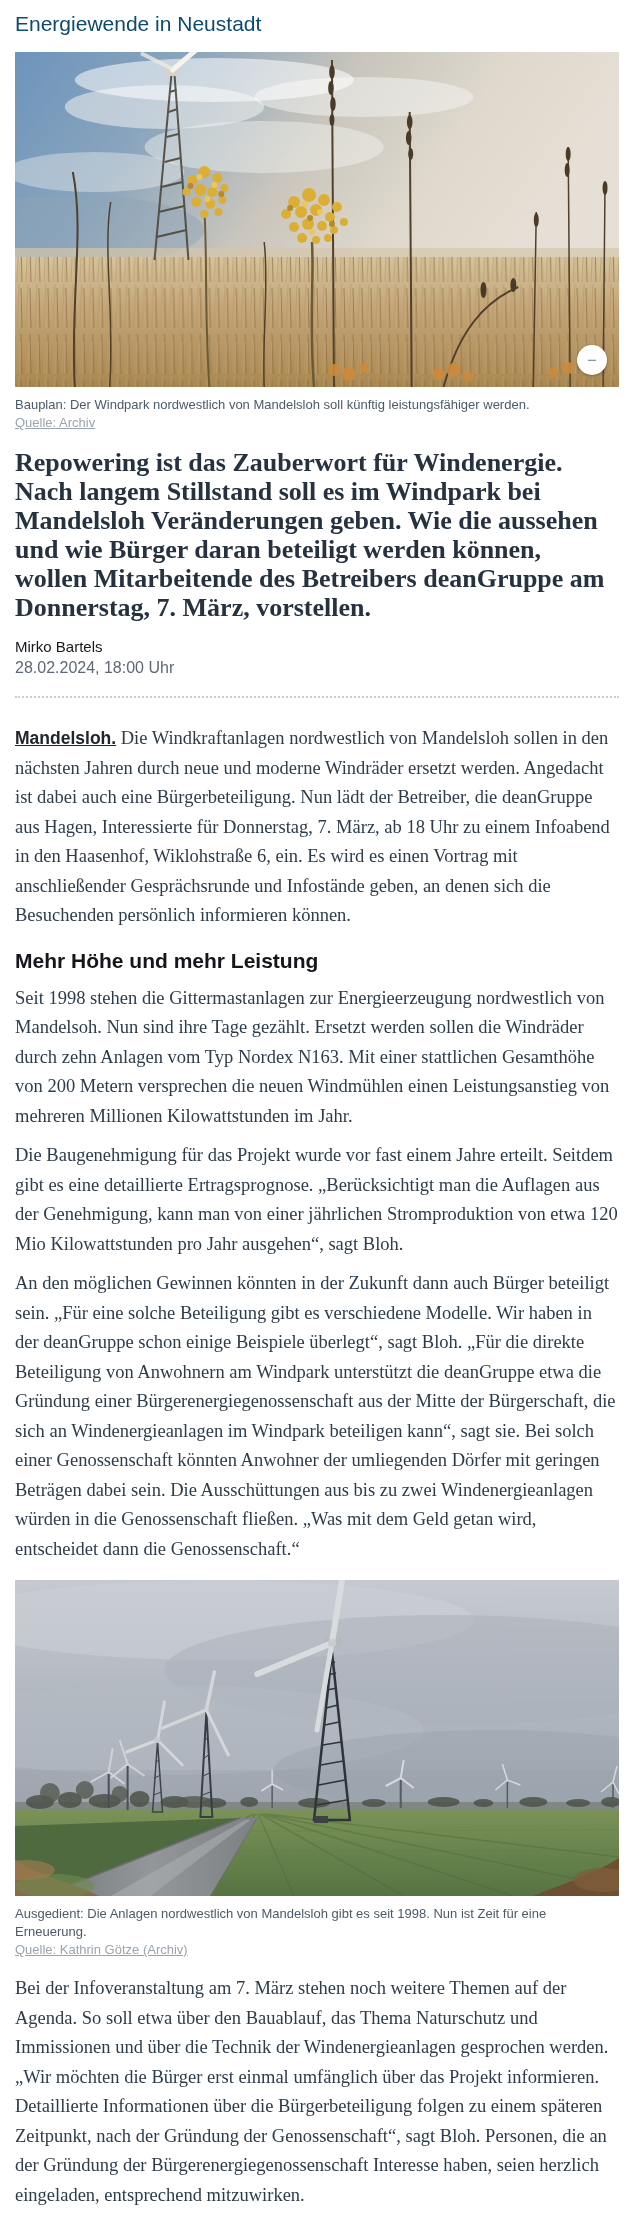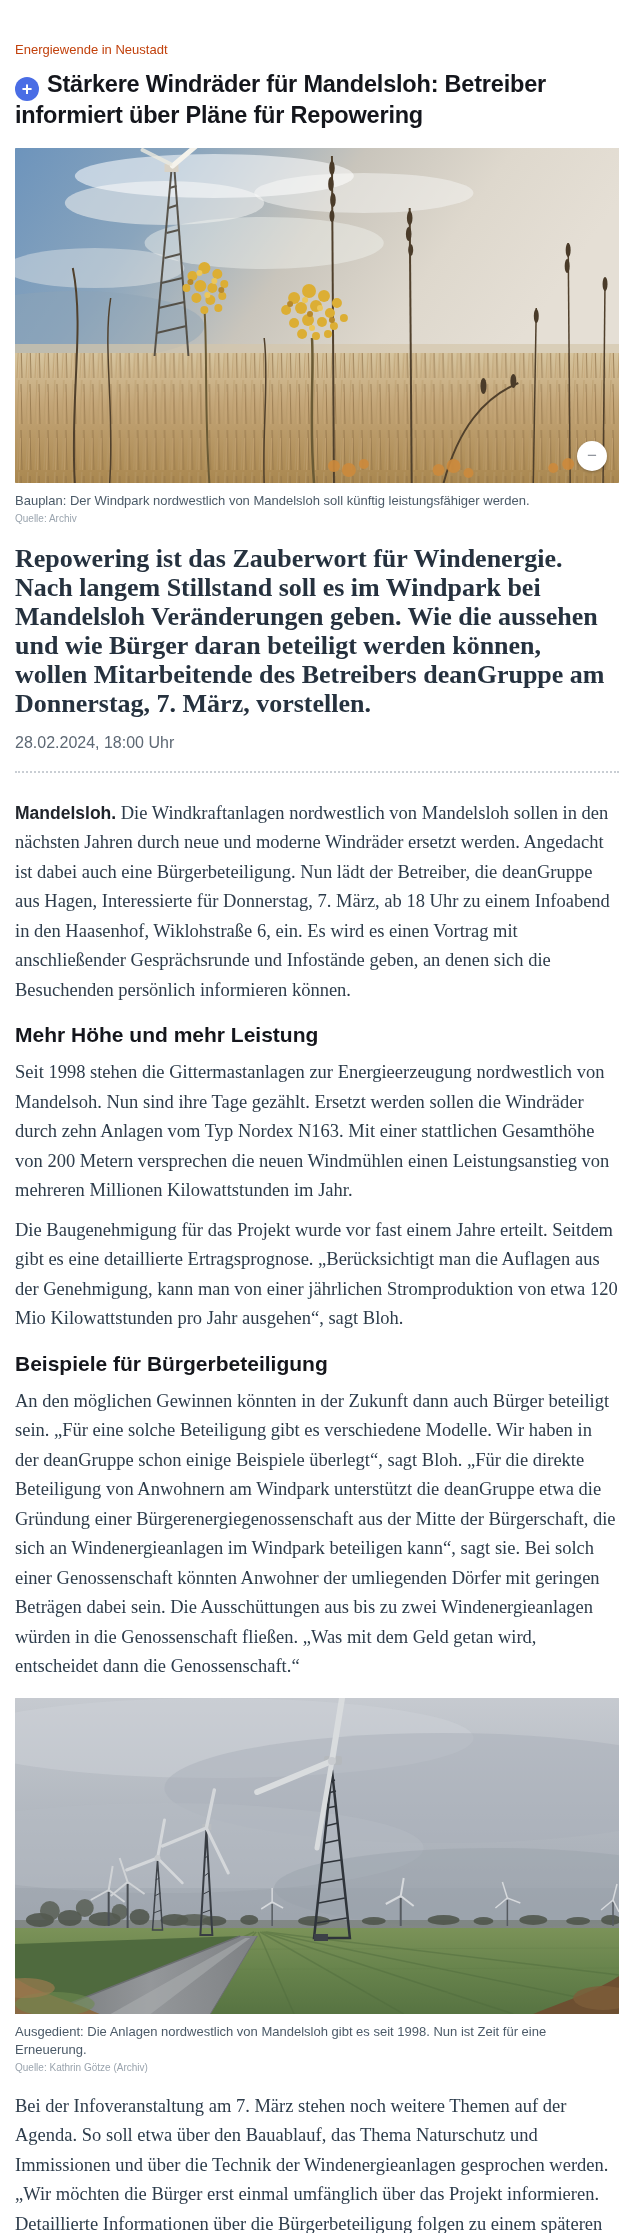--- a/index.html
+++ b/index.html
@@ -6,22 +6,22 @@
   html,body { background:#ffffff; }
   body {
     width:634px;
     font-family:"Liberation Sans", sans-serif;
     color:#17191f;
   }
   .page { padding:14px 15px 12px 15px; }
 
   .kicker {
     display:inline-block;
-    font-size:13px; line-height:20px;
-    color:#c2410c; text-decoration:none; cursor:pointer;margin-top:26px;
+    font-size:21px; line-height:20px;
+    color:#0c4a6e; text-decoration:none; cursor:pointer;
   }
   h1.headline {
     margin-top:10px;
     font-size:23.5px; line-height:1.27; font-weight:700;
     color:#14161c; letter-spacing:-0.2px;
   }
   .plus-badge {
     display:inline-flex; align-items:center; justify-content:center;
     width:24px; height:24px; border-radius:50%;
     background:#4a6de5; color:#ffffff;
@@ -40,21 +40,21 @@
   .img-btn {
     position:absolute; right:12px; bottom:12px;
     width:30px; height:30px; border-radius:50%;
     background:#ffffff; border:none; cursor:pointer;
     display:flex; align-items:center; justify-content:center;
     color:#8d929a; font:400 17px/1 "Liberation Sans", sans-serif;
     box-shadow:0 1px 3px rgba(0,0,0,.28);
   }
   figcaption { margin-top:9px; }
   .cap { font-size:13px; line-height:18px; color:#4b5a68; }
-  .src { font-size:10px; line-height:17px; color:#9aa4ae; }
+  .src { font-size:13px; line-height:17px; color:#9aa4ae;text-decoration:underline; }
 
   p.lede {
     margin-top:17px;
     font-family:"Liberation Serif", serif;
     font-weight:700; font-size:26px; line-height:29px;
     color:#26323f;
   }
   .byline { margin-top:14px; }
   .author { font-size:15px; line-height:21px; color:#15181d; font-weight:500; cursor:pointer; }
   .date   { font-size:16px; line-height:21px; color:#5d6874; }
@@ -66,35 +66,34 @@
 
   p.body {
     margin-top:10px;
     font-family:"Liberation Serif", serif;
     font-size:18.5px; line-height:29.5px;
     color:#2d3c4b;
   }
   p.body.first { margin-top:26px; }
   .loc {
     font-family:"Liberation Sans", sans-serif;
-    font-weight:700; font-size:17.5px; color:#20242b;
+    font-weight:700; font-size:17.5px; color:#20242b;text-decoration:underline;
   }
   h2.sub {
     margin-top:16px; margin-bottom:2px;
     font-size:21px; line-height:27px; font-weight:700; color:#14161c;
   }
 </style>
 </head>
 <body>
 
 <div class="page">
 
   <a class="kicker">Energiewende in Neustadt</a>
 
-  <h1 class="headline"><span class="plus-badge">+</span><span>Stärkere Windräder für Mandelsloh: Betreiber informiert über Pläne für Repowering</span></h1>
 
   <figure>
     <div class="photo hero">
 
       <svg viewBox="0 0 606 335" preserveAspectRatio="none">
         <defs>
           <linearGradient id="sky1" x1="0" y1="0" x2="1" y2="0.25">
             <stop offset="0" stop-color="#6d94bc"></stop>
               <stop offset="0.28" stop-color="#8aa5bd"></stop>
             <stop offset="0.55" stop-color="#c9c5bc"></stop>
@@ -230,32 +229,32 @@
     </div>
     <figcaption>
       <div class="cap">Bauplan: Der Windpark nordwestlich von Mandelsloh soll künftig leistungsfähiger werden.</div>
       <div class="src">Quelle: Archiv</div>
     </figcaption>
   </figure>
 
   <p class="lede">Repowering ist das Zauberwort für Windenergie. Nach langem Stillstand soll es im Windpark bei Mandelsloh Veränderungen geben. Wie die aussehen und wie Bürger daran beteiligt werden können, wollen Mitarbeitende des Betreibers deanGruppe am Donnerstag, 7. März, vorstellen.</p>
 
   <div class="byline">
+    <div class="author">Mirko Bartels</div>
     <div class="date">28.02.2024, 18:00 Uhr</div>
   </div>
 
   <hr class="dotted">
 
   <p class="body first"><strong class="loc">Mandelsloh.</strong><span> Die Windkraftanlagen nordwestlich von Mandelsloh sollen in den nächsten Jahren durch neue und moderne Windräder ersetzt werden. Angedacht ist dabei auch eine Bürgerbeteiligung. Nun lädt der Betreiber, die deanGruppe aus Hagen, Interessierte für Donnerstag, 7. März, ab 18 Uhr zu einem Infoabend in den Haasenhof, Wiklohstraße 6, ein. Es wird es einen Vortrag mit anschließender Gesprächsrunde und Infostände geben, an denen sich die Besuchenden persönlich informieren können.</span></p>
 
   <h2 class="sub">Mehr Höhe und mehr Leistung</h2>
   <p class="body">Seit 1998 stehen die Gittermastanlagen zur Energieerzeugung nordwestlich von Mandelsoh. Nun sind ihre Tage gezählt. Ersetzt werden sollen die Windräder durch zehn Anlagen vom Typ Nordex N163. Mit einer stattlichen Gesamthöhe von 200 Metern versprechen die neuen Windmühlen einen Leistungsanstieg von mehreren Millionen Kilowattstunden im Jahr.</p>
   <p class="body">Die Baugenehmigung für das Projekt wurde vor fast einem Jahre erteilt. Seitdem gibt es eine detaillierte Ertragsprognose. „Berücksichtigt man die Auflagen aus der Genehmigung, kann man von einer jährlichen Stromproduktion von etwa 120 Mio Kilowattstunden pro Jahr ausgehen“, sagt Bloh.</p>
 
-  <h2 class="sub">Beispiele für Bürgerbeteiligung</h2>
   <p class="body">An den möglichen Gewinnen könnten in der Zukunft dann auch Bürger beteiligt sein. „Für eine solche Beteiligung gibt es verschiedene Modelle. Wir haben in der deanGruppe schon einige Beispiele überlegt“, sagt Bloh. „Für die direkte Beteiligung von Anwohnern am Windpark unterstützt die deanGruppe etwa die Gründung einer Bürgerenergiegenossenschaft aus der Mitte der Bürgerschaft, die sich an Windenergieanlagen im Windpark beteiligen kann“, sagt sie. Bei solch einer Genossenschaft könnten Anwohner der umliegenden Dörfer mit geringen Beträgen dabei sein. Die Ausschüttungen aus bis zu zwei Windenergieanlagen würden in die Genossenschaft fließen. „Was mit dem Geld getan wird, entscheidet dann die Genossenschaft.“</p>
 
   <figure style="margin-top:16px;">
     <div class="photo second">
 
       <svg viewBox="0 0 606 316" preserveAspectRatio="none">
         <defs>
           <linearGradient id="sky2" x1="0" y1="0" x2="0" y2="1">
             <stop offset="0" stop-color="#c6cad0"></stop>
               <stop offset="0.5" stop-color="#b2b8c0"></stop>

